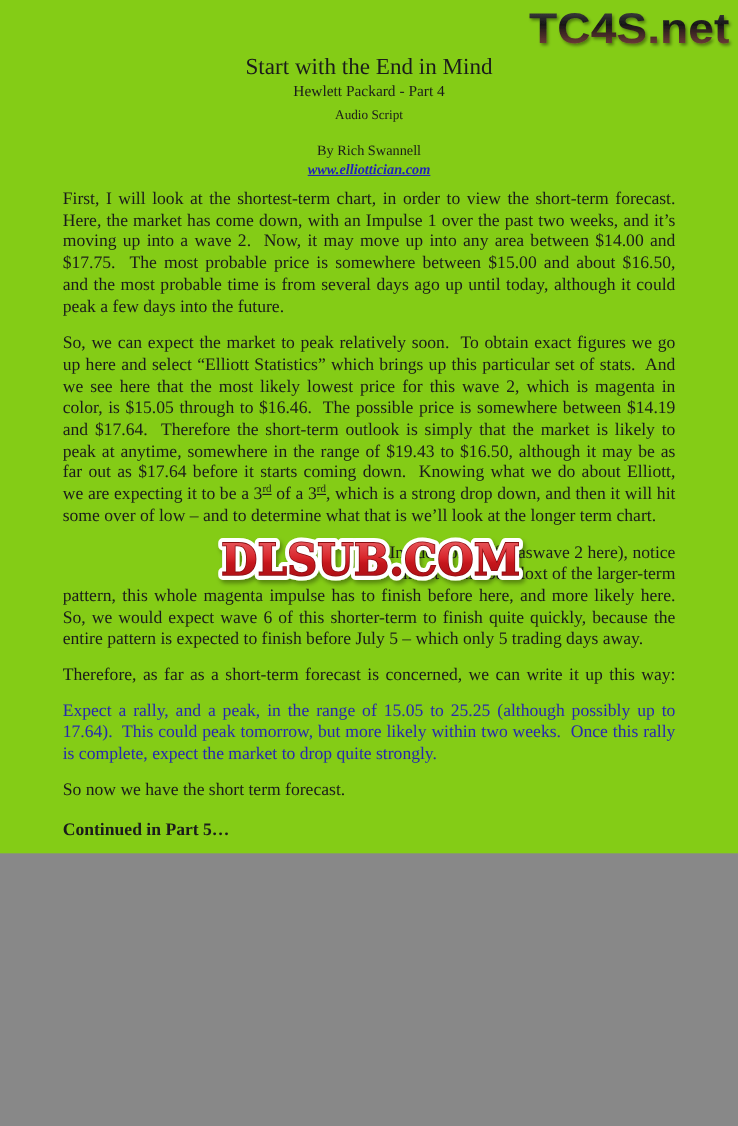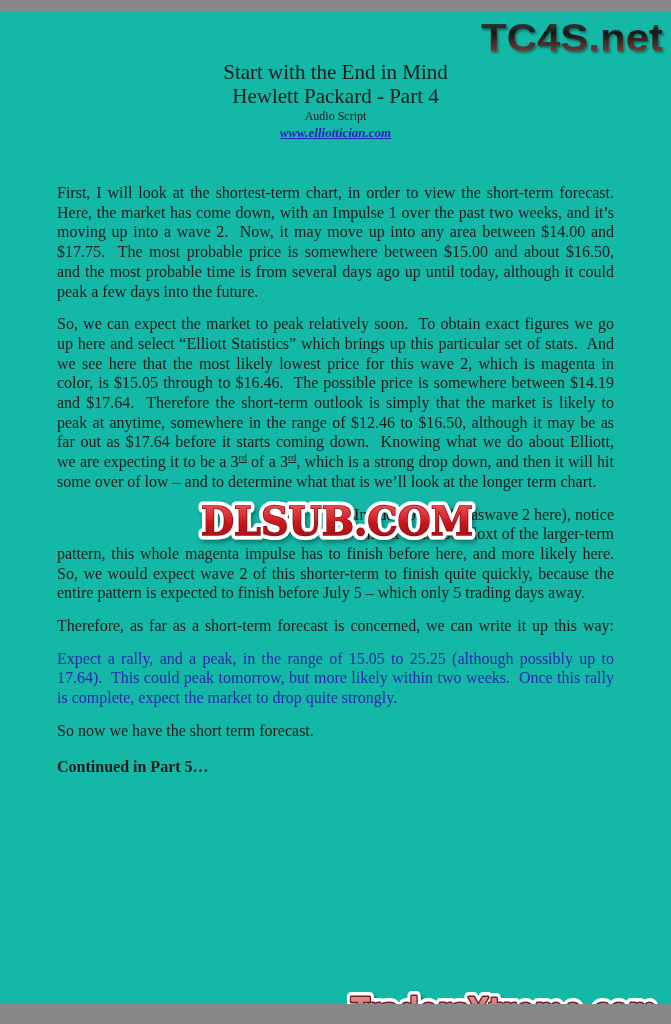--- a/index.html
+++ b/index.html
@@ -1,24 +1,24 @@
 <!DOCTYPE html>
 <html><head>
 <meta charset="utf-8">
 <style>
   html,body { margin:0; padding:0; background:#888; }
   .page {
-    position:relative; width:671px; height:992px; background:#14b8a6;
+    position:relative; width:671px; height:776px; background:#84cc16;
     font-family:"Liberation Serif", serif; color:#1b1b1b; overflow:hidden;
-    margin:12px auto;
+    margin:0 auto;
   }
   
   .header { text-align:center; }
   .title    { font-size:21px; line-height:24px; margin-top:48px; }
-  .subtitle { font-size:21px; line-height:20px; margin-top:2px; }
+  .subtitle { font-size:14px; line-height:20px; margin-top:2px; }
   .doctype  { font-size:12px; line-height:15px; margin-top:3px;text-align:center; }
   .byline   { font-size:13px; line-height:16px; margin-top:17px; }
   .weblink  { display:block; font-size:13px; line-height:16px; margin-top:1px;
               font-weight:bold; color:#2222bb; text-decoration:underline; cursor:pointer;font-style:italic; }
   
   .bodytext { position:absolute; left:57px; top:171px; width:557px;
               font-size:16px; line-height:19.7px; }
   .para { margin:0 0 13px 0; }
   .para-last-gap { margin-bottom:16px; }
   .jline { text-align:justify; text-align-last:justify; }
@@ -53,59 +53,60 @@
         <feDropShadow dx="1.5" dy="2" stdDeviation="1.3" flood-color="#000000" flood-opacity="0.4"></feDropShadow>
       </filter>
     </defs>
     <text class="tc4s-text" x="96" y="37" text-anchor="middle" textLength="182" lengthAdjust="spacingAndGlyphs" fill="url(#tcg)" filter="url(#f1)">TC4S.net</text>
   </svg>
 
   <div class="header">
     <div class="title">Start with the End in Mind</div>
     <div class="subtitle">Hewlett Packard - Part 4</div>
     <div class="doctype">Audio Script</div>
+    <div class="byline">By Rich Swannell</div>
     <a class="weblink">www.elliottician.com</a>
   </div>
 
   <div class="bodytext">
 
     <div class="para">
       <div class="jline">First, I will look at the shortest-term chart, in order to view the short-term forecast.</div>
       <div class="jline">Here, the market has come down, with an Impulse 1 over the past two weeks, and it’s</div>
       <div class="jline">moving up into a wave 2.&nbsp; Now, it may move up into any area between $14.00 and</div>
       <div class="jline">$17.75.&nbsp; The most probable price is somewhere between $15.00 and about $16.50,</div>
       <div class="jline">and the most probable time is from several days ago up until today, although it could</div>
       <div>peak a few days into the future.</div>
     </div>
 
     <div class="para">
       <div class="jline">So, we can expect the market to peak relatively soon.&nbsp; To obtain exact figures we go</div>
       <div class="jline">up here and select “Elliott Statistics” which brings up this particular set of stats.&nbsp; And</div>
       <div class="jline">we see here that the most likely lowest price for this wave 2, which is magenta in</div>
       <div class="jline">color, is $15.05 through to $16.46.&nbsp; The possible price is somewhere between $14.19</div>
       <div class="jline">and $17.64.&nbsp; Therefore the short-term outlook is simply that the market is likely to</div>
-      <div class="jline">peak at anytime, somewhere in the range of $12.46 to $16.50, although it may be as</div>
+      <div class="jline">peak at anytime, somewhere in the range of $19.43 to $16.50, although it may be as</div>
       <div class="jline">far out as $17.64 before it starts coming down.&nbsp; Knowing what we do about Elliott,</div>
       <div class="jline">
         <span>we are expecting it to be a 3</span><sup>rd</sup><span> of a 3</span><sup>rd</sup><span>, which is a strong drop down, and then it will hit</span>
       </div>
       <div>some over of low – and to determine what that is we’ll look at the longer term chart.</div>
     </div>
 
     <div class="para rel">
       <div class="split-line">
         <span>In addition, as far as</span>
         <span>wave 2 here), notice</span>
       </div>
       <div class="split-line">
         <span>that it could be a lo</span>
         <span>xt of the larger-term</span>
       </div>
       <div class="jline">pattern, this whole magenta impulse has to finish before here, and more likely here.</div>
-      <div class="jline">So, we would expect wave 2 of this shorter-term to finish quite quickly, because the</div>
+      <div class="jline">So, we would expect wave 6 of this shorter-term to finish quite quickly, because the</div>
       <div>entire pattern is expected to finish before July 5 – which only 5 trading days away.</div>
 
       <svg class="watermark" width="292" height="54" viewBox="0 0 292 54">
         <defs>
           <linearGradient id="wmg" x1="0" y1="0" x2="0" y2="1">
             <stop offset="0" stop-color="#ee686c"></stop>
             <stop offset="0.45" stop-color="#d8262c"></stop>
             <stop offset="0.55" stop-color="#c5161c"></stop>
             <stop offset="1" stop-color="#a00d12"></stop>
           </linearGradient>

